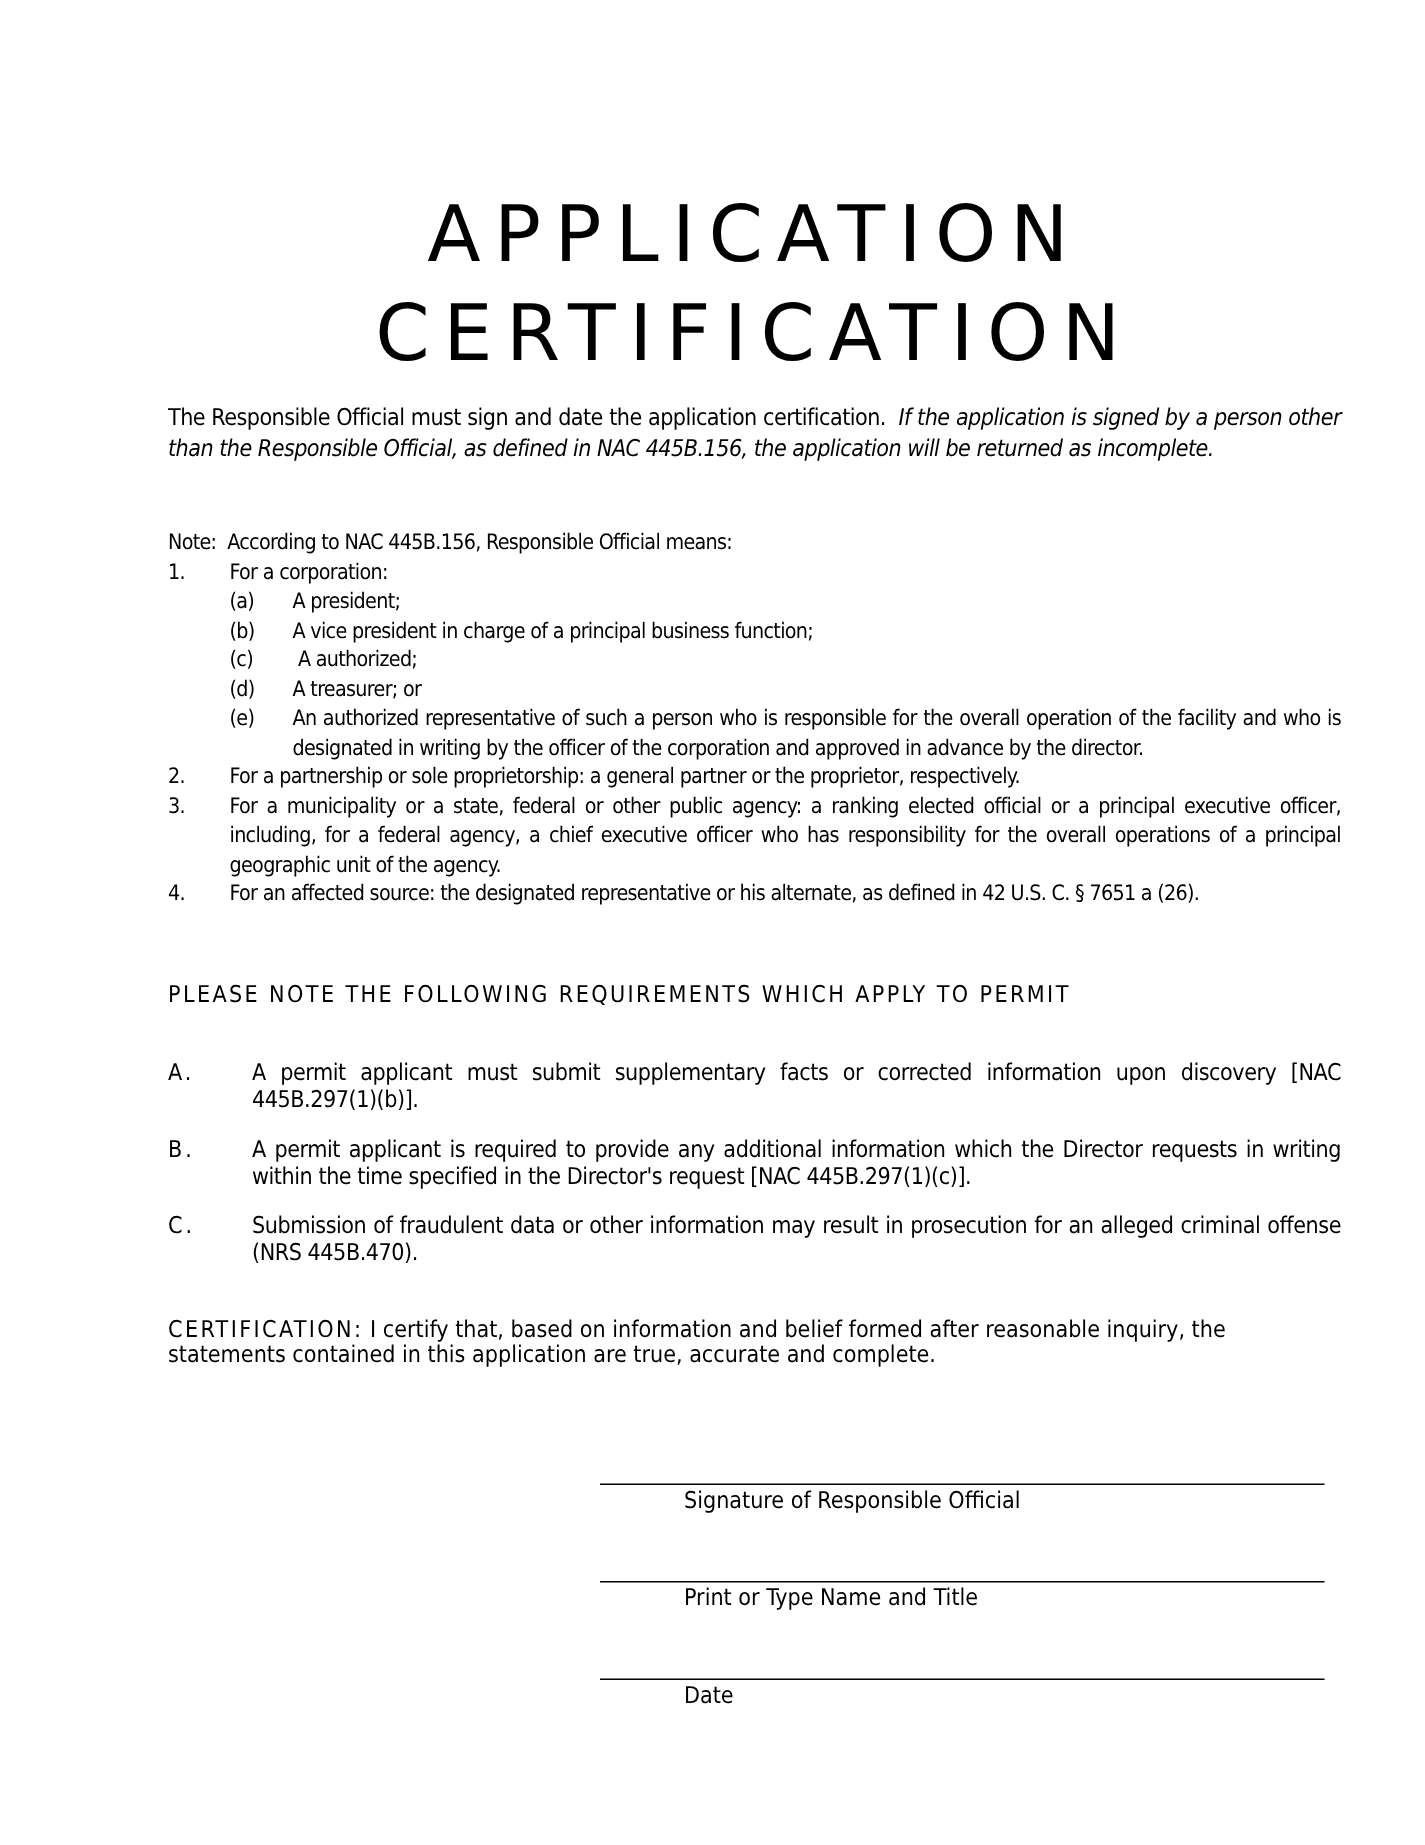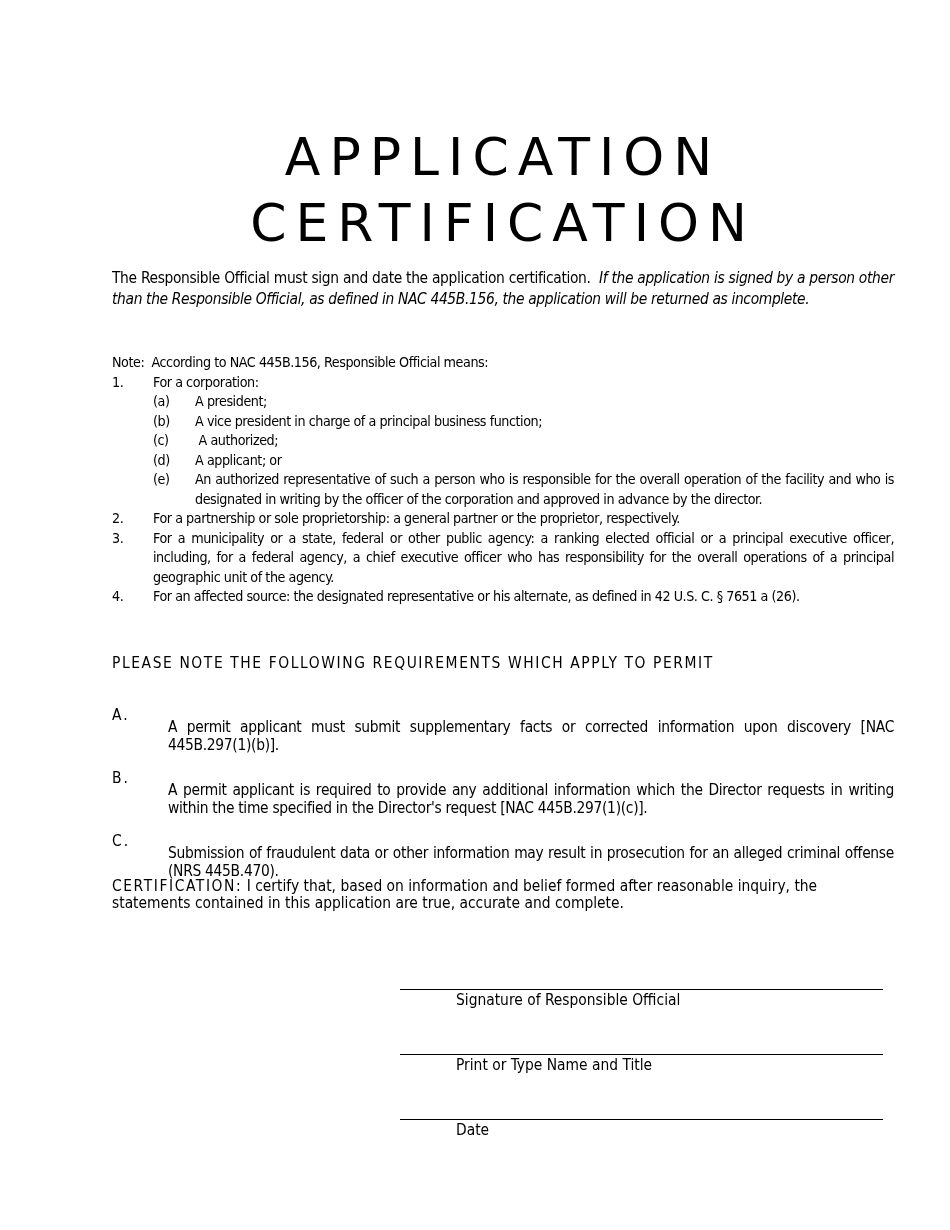--- a/index.html
+++ b/index.html
@@ -79,21 +79,21 @@
     width: 782px;
     font-size: 15.4px;
     line-height: 18px;
     letter-spacing: -0.3px;
   }
   .req {
     display: flex;
     margin-bottom: 15px;
   }
   .req .letter { width: 56px; flex: none; letter-spacing: 2px; }
-  .req .rtxt { flex: 1; text-align: justify; margin-top: 12px; }
+  .req .rtxt { flex: 1; text-align: justify; }
   .cert {
     position: absolute;
     top: 878px;
     left: 0;
     width: 782px;
     font-size: 15.4px;
     line-height: 17px;
     letter-spacing: 0px;
   }
   .cert .lbl { letter-spacing: 1.6px; }
@@ -145,21 +145,21 @@
     <div class="row sub">
       <span class="subnum">(b)</span>
       <span class="txt">A vice president in charge of a principal business function;</span>
     </div>
     <div class="row sub">
       <span class="subnum">(c)</span>
       <span class="txt" style="white-space:pre;"> A authorized;</span>
     </div>
     <div class="row sub">
       <span class="subnum">(d)</span>
-      <span class="txt">A applicant; or</span>
+      <span class="txt">A treasurer; or</span>
     </div>
     <div class="row sub">
       <span class="subnum">(e)</span>
       <span class="txt">An authorized representative of such a person who is responsible for the overall operation of the facility and who is designated in writing by the officer of the corporation and approved in advance by the director.</span>
     </div>
 
     <div class="row">
       <span class="num">2.</span>
       <span class="txt">For a partnership or sole proprietorship: a general partner or the proprietor, respectively.</span>
     </div>

